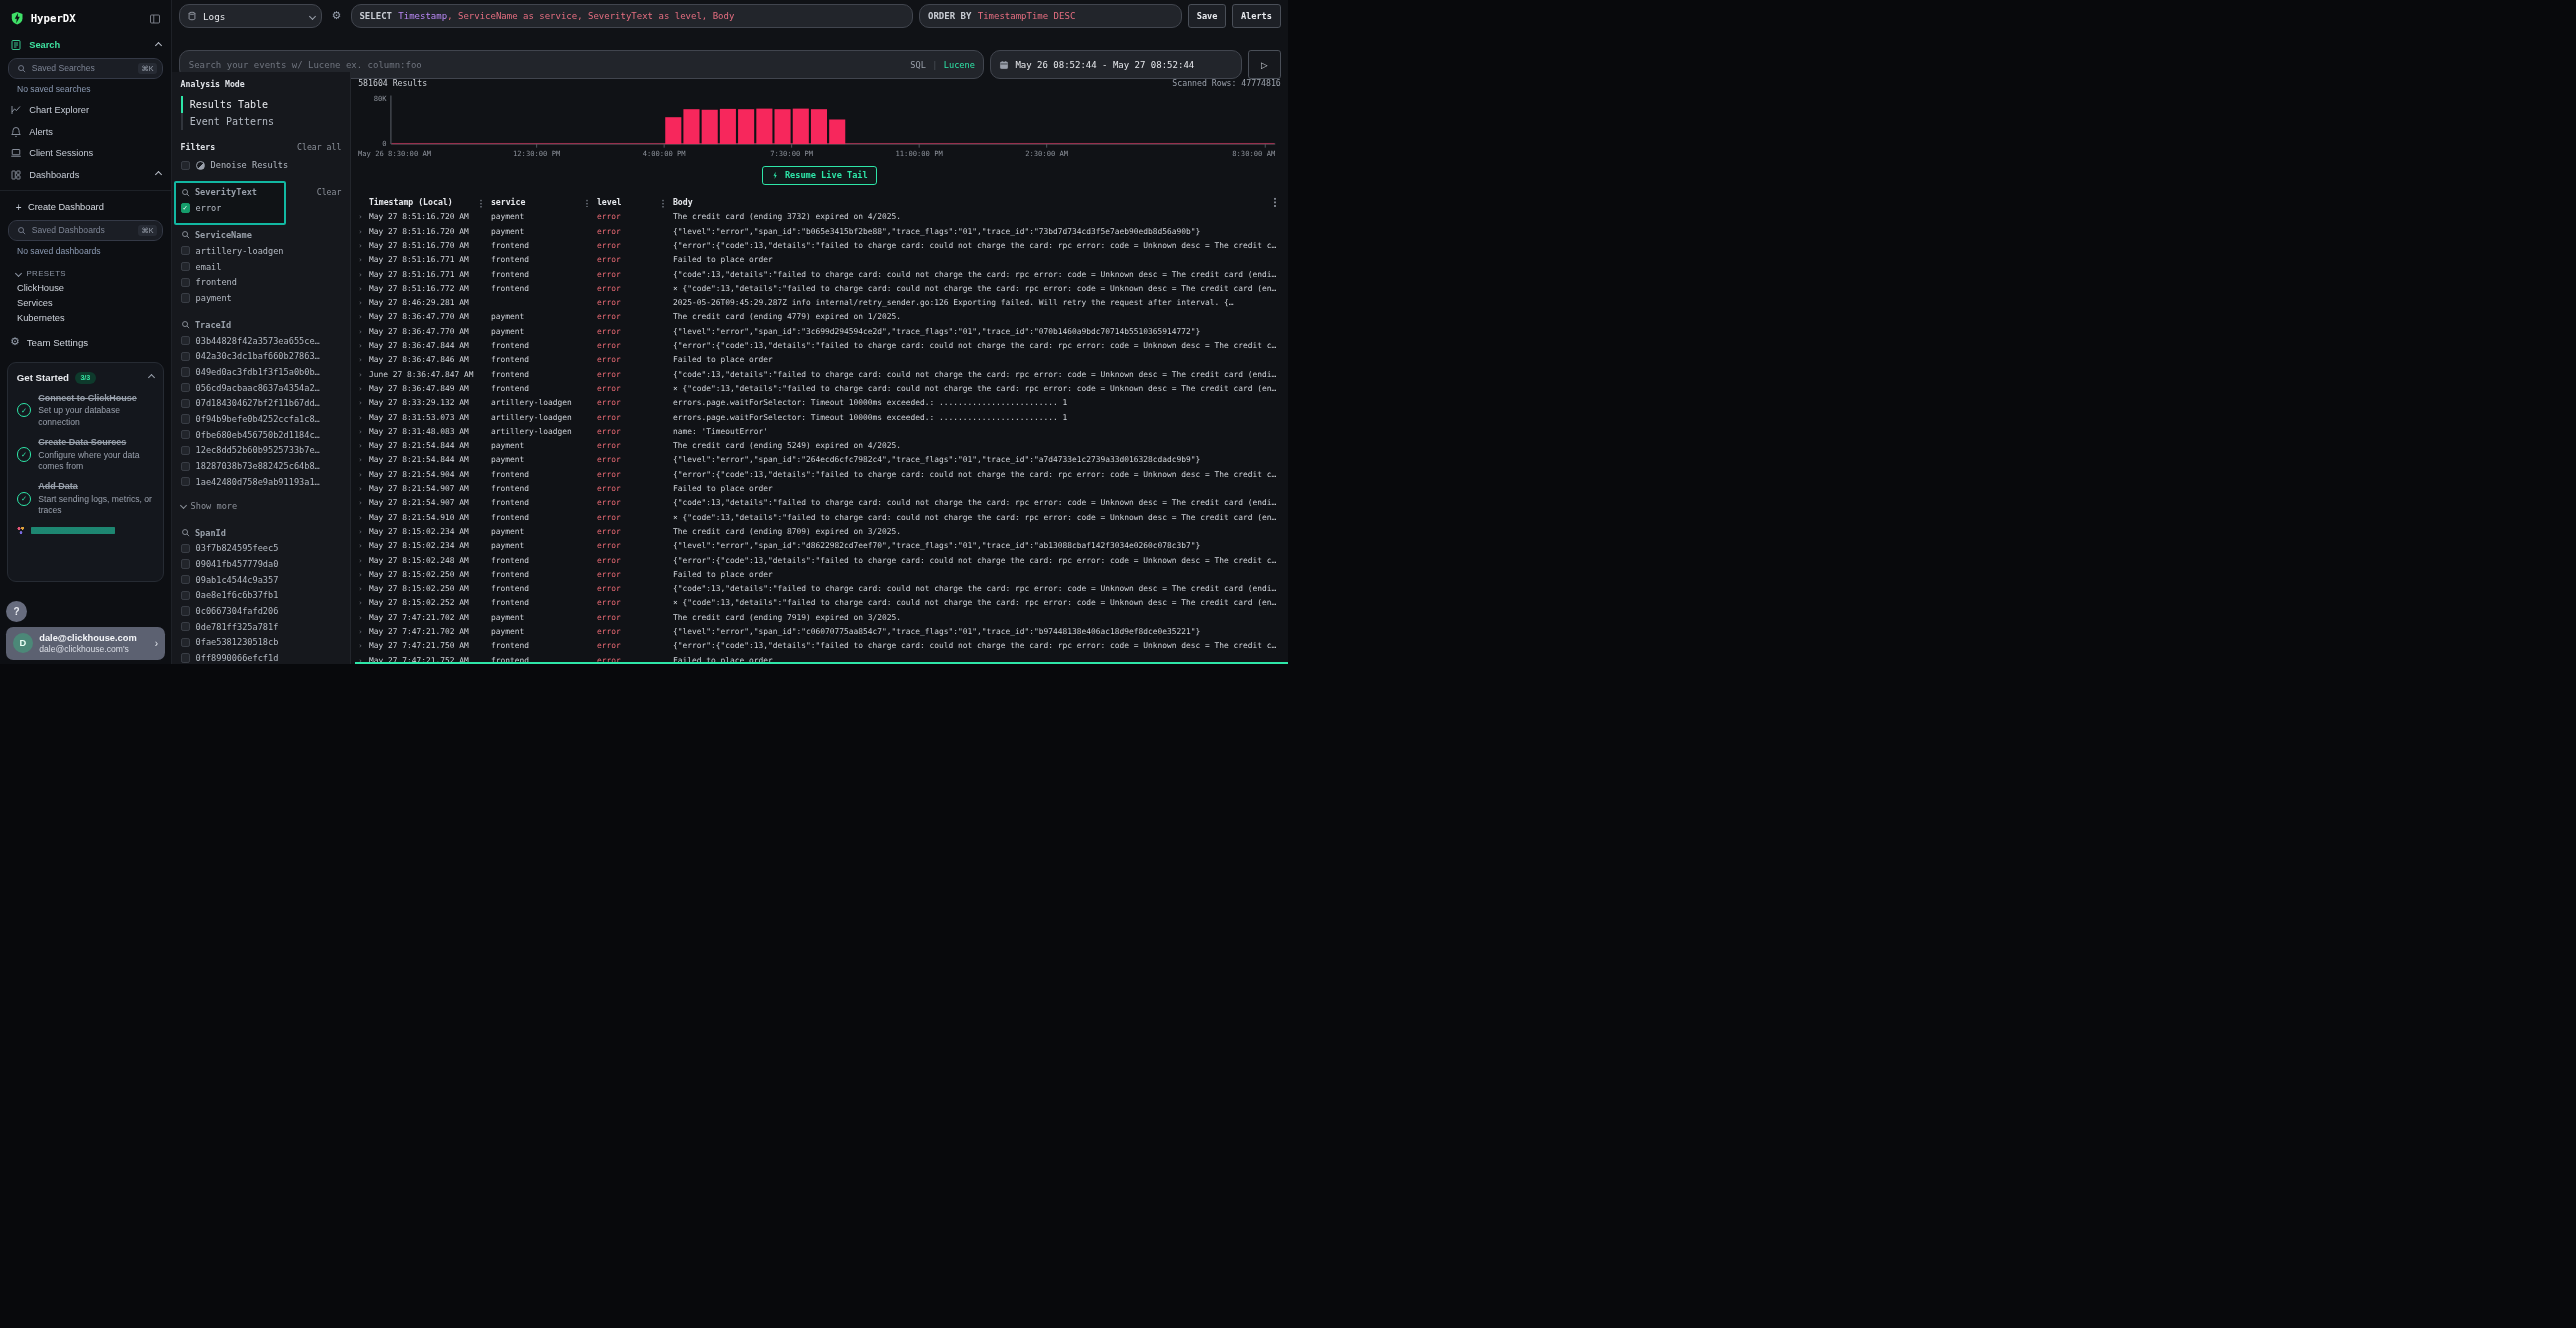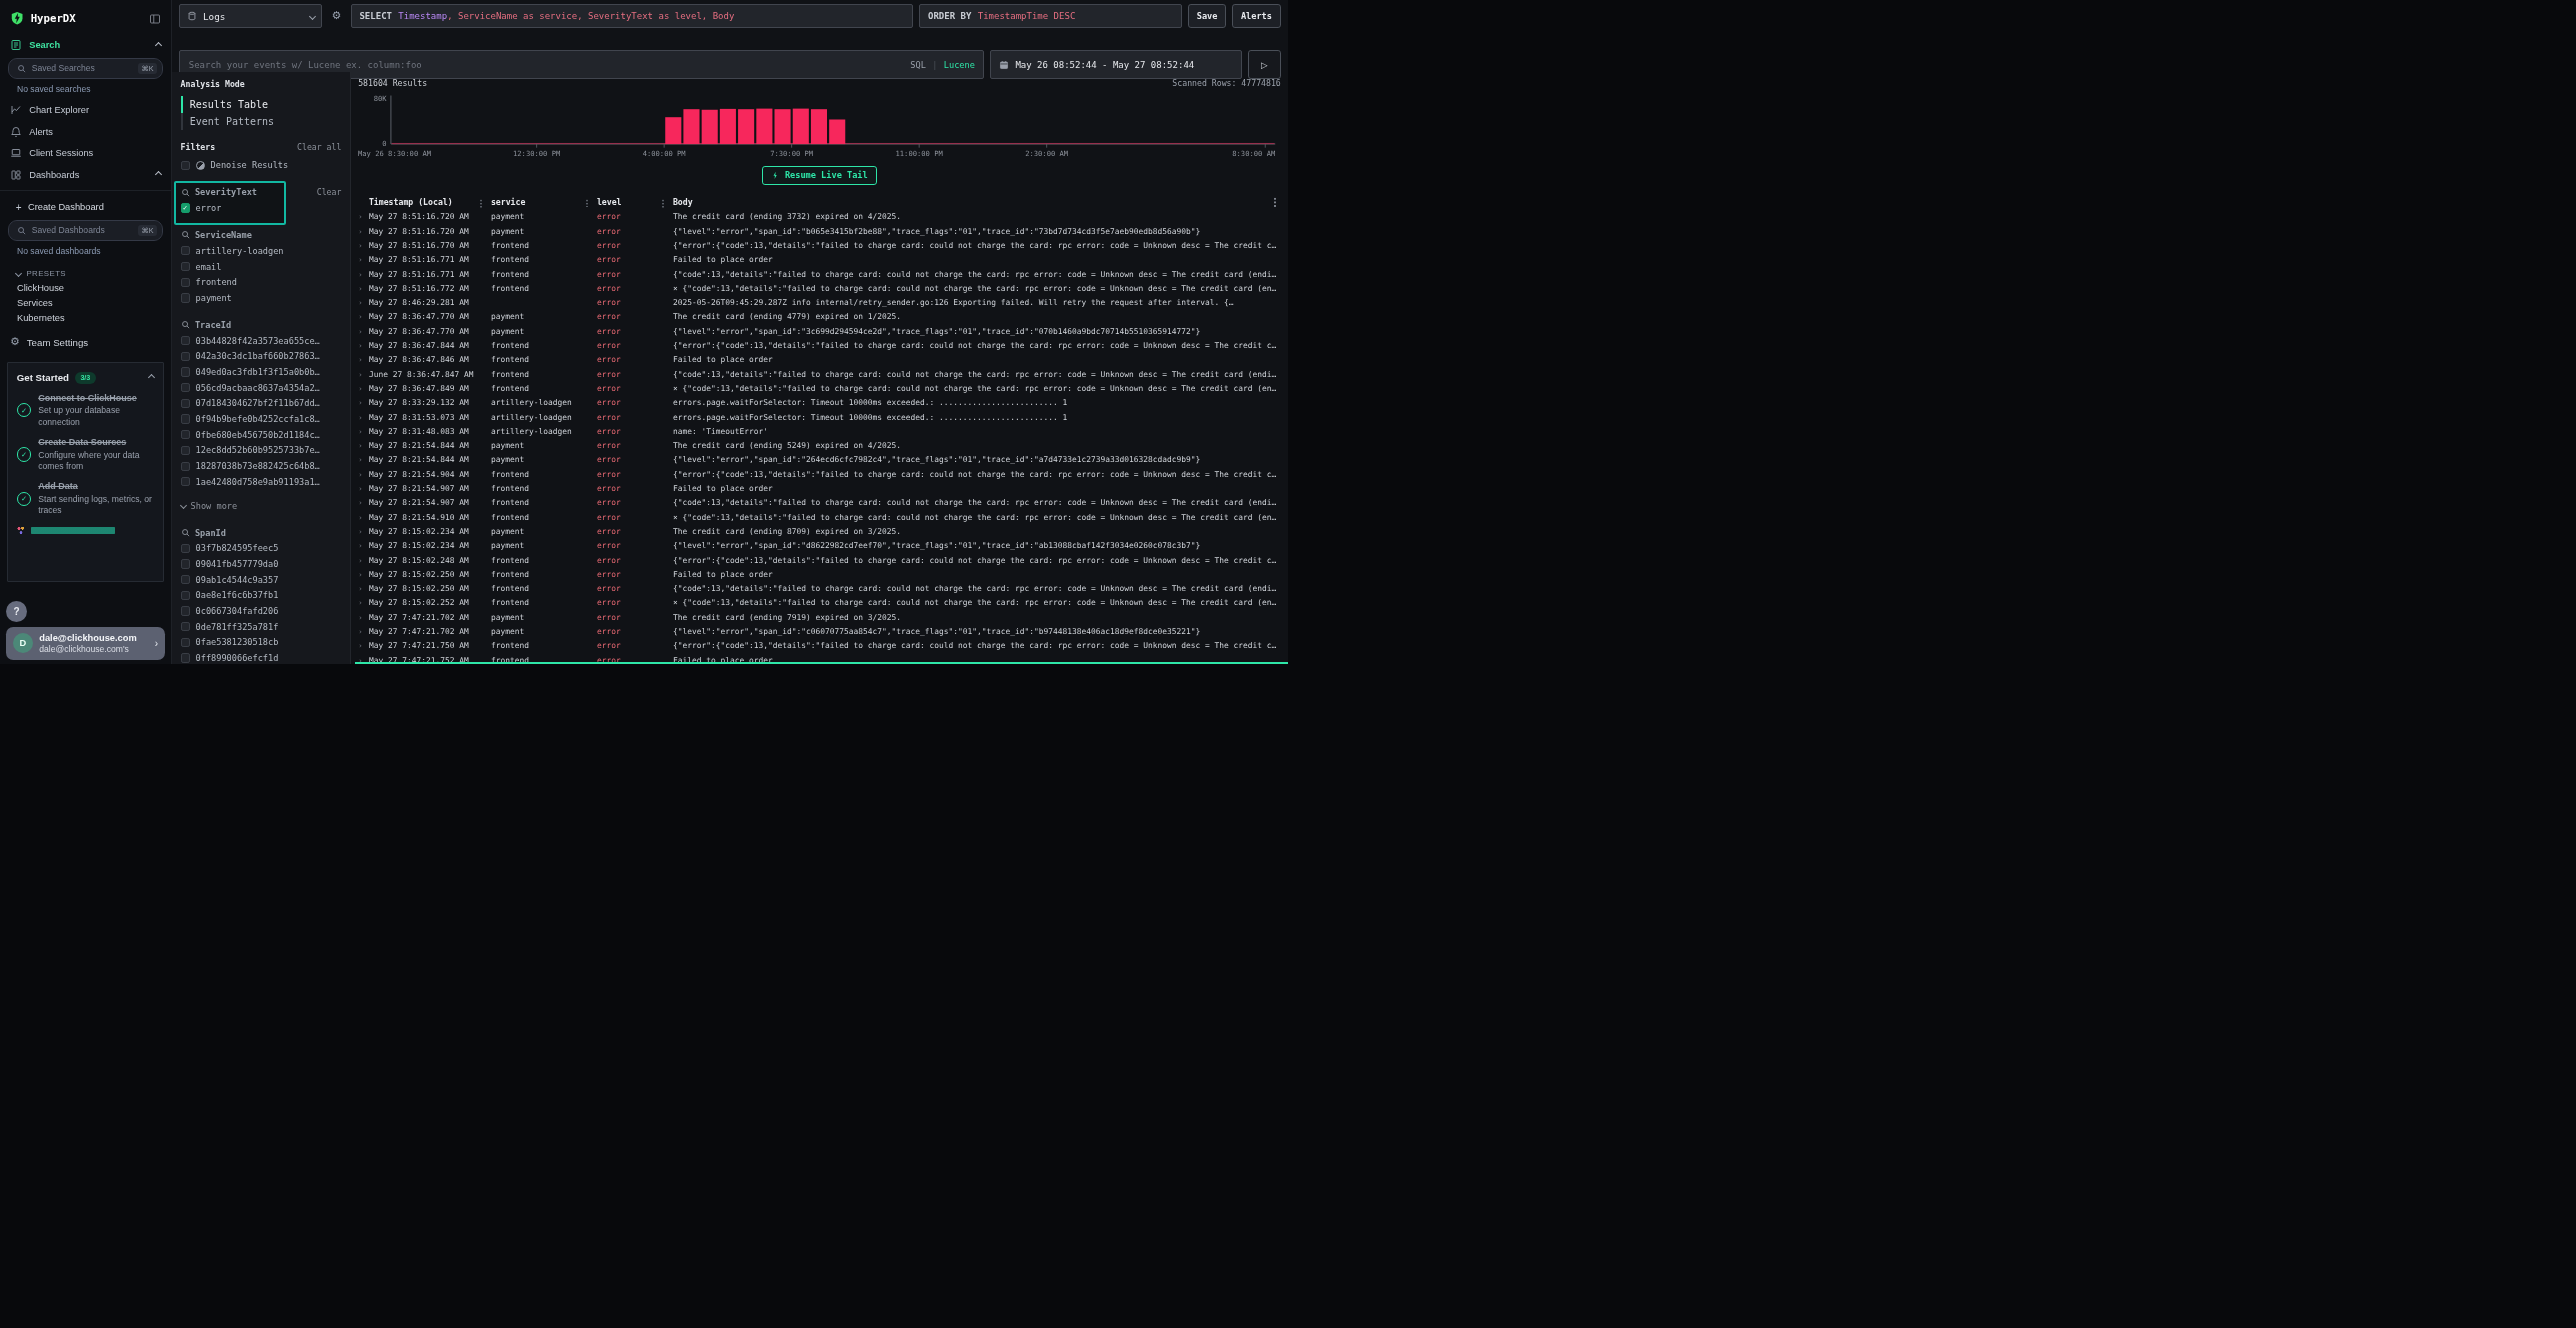--- a/index.html
+++ b/index.html
@@ -27,21 +27,21 @@
   .pill .kbd{margin-left:auto;background:#272b34;border-radius:2.9px;padding:0.7px 3.6px;font-size:7.2px;color:#9aa1ad}
   .pill .nicon{width:9.3px;height:9.3px;color:#7d8494}
   .side-note{color:#8c9bb4;font-size:8.6px;padding:1.4px 10px 5.7px 17px}
   .divider{border-top:0.7px solid #1d2127;margin:5px 0}
   .create-row{display:flex;gap:6.4px;align-items:center;height:21.5px;padding:0 10px 0 15.7px;color:#d6dbe2;font-size:9.3px;cursor:pointer}
   .plus-g{color:#c2c8d2;font-size:10px}
   .presets-row{display:flex;align-items:center;gap:5.7px;padding:7.2px 10px 2.9px 15.7px;color:#8c94a3;font-size:7.9px;letter-spacing:0.4px;cursor:pointer}
   .preset-link{padding:2.1px 10px 2.9px 17px;font-size:9.3px;color:#ced3db;cursor:pointer}
   .team-row{display:flex;gap:7.2px;align-items:center;padding:11.4px 10px 4.3px;color:#ced3db;font-size:9.7px;cursor:pointer}
   .gear-glyph{font-family:"DejaVu Sans",sans-serif;color:#99a2b0;font-size:10.7px;line-height:1}
-  .gs-card{margin:10px 7.2px 0;background:#14171d;border:0.7px solid #262b33;border-radius:1px;padding:8.6px 8.6px 46px;position:relative}
+  .gs-card{margin:10px 7.2px 0;background:#14171d;border:0.7px solid #262b33;border-radius:9px;padding:8.6px 8.6px 46px;position:relative}
   .gs-head{display:flex;align-items:center;gap:5.7px}
   .gs-title{font-weight:bold;font-size:9.7px;color:#e8eaee}
   .gs-badge{background:#0e3a2c;color:#35e3a2;font-size:7.2px;font-weight:bold;border-radius:7.2px;padding:1.4px 5.7px}
   .gs-chev{margin-left:auto;color:#9aa1ad}
   .gs-item{display:flex;gap:7.2px;margin-top:9.3px}
   .gs-check{width:14.3px;height:14.3px;border:1.1px solid #2ee6a8;border-radius:50%;color:#2ee6a8;display:flex;
             align-items:center;justify-content:center;font-size:7.2px;flex:none;align-self:center;font-family:"DejaVu Sans",sans-serif}
   .gs-t{font-size:9px;font-weight:bold;color:#98a0ab;text-decoration:line-through;line-height:1.25}
   .gs-d{font-size:8.6px;color:#9aa1ad;line-height:1.3;margin-top:1.4px}
   .gs-hidden{display:flex;gap:5.7px;margin-top:10px;align-items:center}
@@ -58,21 +58,21 @@
           display:flex;align-items:center;justify-content:center;flex:none}
   .u-email{font-size:9.3px;font-weight:bold;color:#f4f6f9;line-height:1.2;white-space:nowrap}
   .u-sub{font-size:8.6px;color:#dcdfe7;white-space:nowrap}
   .chip-chev{margin-left:auto;color:#e5e8ee;font-size:10px}
 
   
   .topbar{position:absolute;left:172px;top:0;right:0;height:72px;padding:4.3px 7.2px 0}
   .tb-row{display:flex;gap:5.7px;align-items:stretch}
   .tb-row1{height:24px}
   .tb-row2{height:29px;margin-top:22px}
-  .input{background:#22252b;border:0.7px solid #41454e;border-radius:2px;display:flex;align-items:center}
+  .input{background:#22252b;border:0.7px solid #41454e;border-radius:10px;display:flex;align-items:center}
   .source-select{width:143px;padding:0 6.4px;gap:6.4px;font-size:9.3px;color:#e6e8ec;cursor:pointer}
   .source-select .nicon{width:10px;height:10px;color:#aeb4be}
   .sel-chev{margin-left:auto;color:#9aa0ab}
   .gear-btn{width:17px;display:flex;align-items:center;justify-content:center;background:none;border:none;cursor:pointer}
   .select-input{flex:1;padding:0 7.9px;font-size:9px;white-space:nowrap;overflow:hidden;cursor:text}
   .kw{color:#c9cdd4;font-weight:bold;margin-right:6.4px}
   .q-purple{color:#b988f5}
   .q-red{color:#e56e80}
   .orderby{width:263px;padding:0 7.9px;font-size:9px;white-space:nowrap;overflow:hidden;cursor:text}
   .btn{background:#1d2026;border:0.7px solid #4a4f58;border-radius:2.9px;color:#e8eaee;font-weight:bold;font-size:8.6px;

